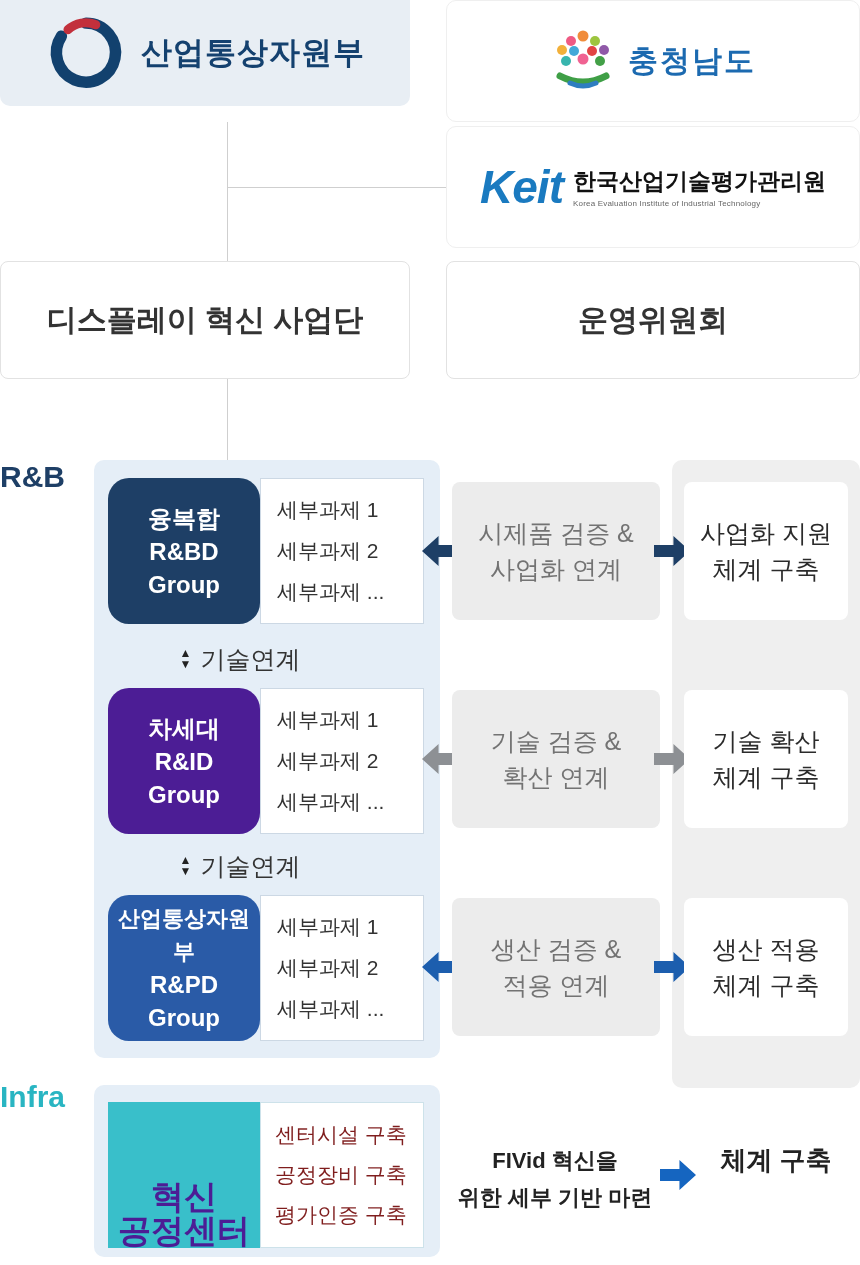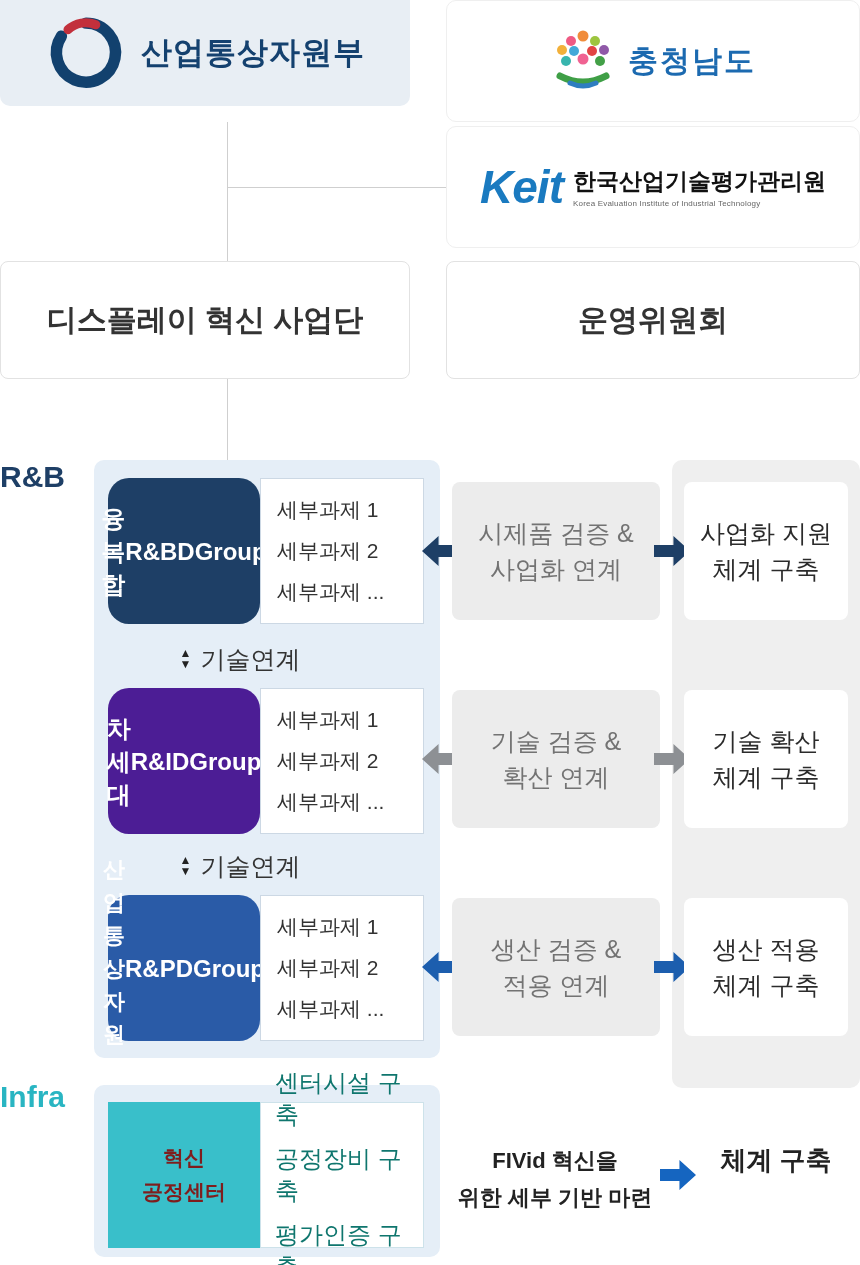--- a/index.html
+++ b/index.html
@@ -31,44 +31,44 @@
   .rb-panel{left:94px;top:460px;width:346px;height:598px;background:#e5eef7;border-radius:10px;}
   .right-panel{left:672px;top:460px;width:188px;height:628px;background:#efefef;border-radius:10px;}
   .infra-panel{left:94px;top:1085px;width:346px;height:172px;background:#e5eef7;border-radius:10px;}
 
   .section-label{position:absolute;font-weight:bold;font-size:30px;}
   .section-label.rb{left:0;top:460px;color:#1e3f66;text-align:right;}
   .section-label.infra{left:0;top:1080px;}
 
   
   .group-unit{position:absolute;left:108px;display:flex;height:146px;}
-  .group-box{width:152px;height:146px;color:#fff;font-weight:bold;display:flex;
+  .group-box{width:152px;height:146px;color:#fff;font-weight:bold;display:flex;flex-direction:column;
              justify-content:center;align-items:center;font-size:24px;line-height:33px;text-align:center;border-radius:21px;}
   .task-box{width:164px;height:146px;background:#fff;border:1px solid #ccd8e4;display:flex;flex-direction:column;
             justify-content:center;padding-left:16px;gap:13px;font-size:21px;color:#333;box-sizing:border-box;}
   .mid-box{position:absolute;left:452px;width:208px;height:138px;background:#ececec;border-radius:8px;
            display:flex;flex-direction:column;justify-content:center;align-items:center;
            font-size:25px;color:#737373;line-height:36px;text-align:center;}
   .white-box{position:absolute;left:684px;width:164px;height:138px;background:#fff;border-radius:8px;
              display:flex;flex-direction:column;justify-content:center;align-items:center;
              font-size:25px;color:#2b2b2b;line-height:36px;text-align:center;}
   .arrow{position:absolute;width:36px;height:30px;}
   .arrow.a-left{left:422px;clip-path:polygon(0 50%,46% 0,46% 30%,100% 30%,100% 70%,46% 70%,46% 100%);}
   .arrow.a-right{left:654px;clip-path:polygon(100% 50%,54% 0,54% 30%,0 30%,0 70%,54% 70%,54% 100%);}
 
   .link-label{position:absolute;left:130px;width:220px;height:36px;display:flex;align-items:center;
               justify-content:center;gap:9px;font-size:25px;color:#333;}
   .updown{display:flex;flex-direction:column;line-height:11px;font-size:12px;color:#222;}
 
   
   .infra-unit{position:absolute;left:108px;top:1102px;display:flex;height:146px;}
-  .infra-box{width:152px;height:146px;color:#7f1d1d;font-weight:bold;display:flex;flex-direction:column;
-             justify-content:center;align-items:center;font-size:21px;line-height:34px;}
+  .infra-box{width:152px;height:146px;color:#4c1d95;font-weight:bold;display:flex;flex-direction:column;
+             justify-content:flex-end;align-items:center;font-size:33px;line-height:34px;}
   .infra-task-box{width:164px;height:146px;background:#fff;border:1px solid #cde2ea;display:flex;flex-direction:column;
-                  justify-content:center;padding-left:14px;gap:12px;font-size:24px;color:#0f766e;box-sizing:border-box;}
+                  justify-content:center;padding-left:14px;gap:12px;font-size:21px;color:#7f1d1d;box-sizing:border-box;}
   .infra-note{position:absolute;left:438px;top:1142px;width:234px;text-align:center;font-size:22px;
               font-weight:bold;color:#222;line-height:37px;white-space:nowrap;}
   .infra-arrow{position:absolute;left:660px;top:1160px;width:36px;height:30px;
                clip-path:polygon(100% 50%,54% 0,54% 30%,0 30%,0 70%,54% 70%,54% 100%);}
   .infra-right{position:absolute;left:692px;top:1142px;width:168px;text-align:center;font-size:26px;
                font-weight:bold;color:#222;line-height:37px;}
 </style>
 </head>
 <body>
 

